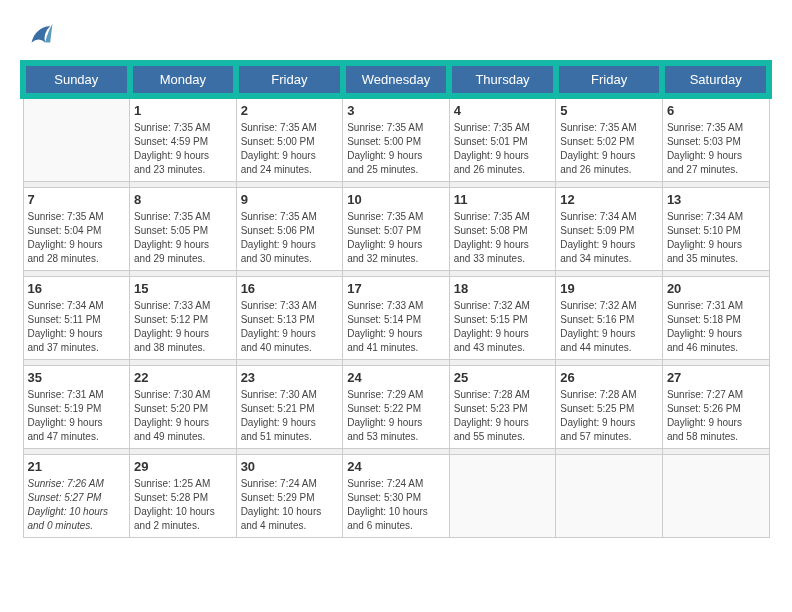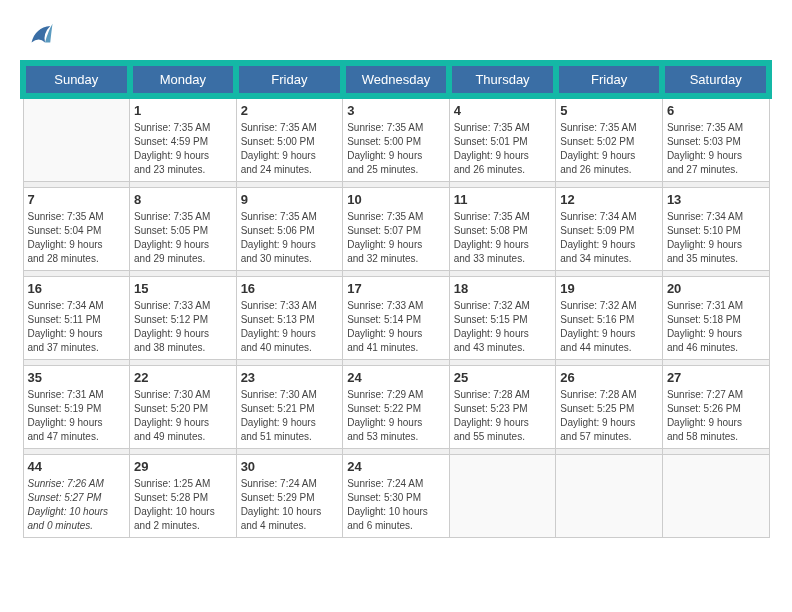--- a/index.html
+++ b/index.html
@@ -356,21 +356,21 @@
         <td></td>
         <td></td>
         <td></td>
         <td></td>
         <td></td>
         <td></td>
         <td></td>
       </tr>
       <tr>
         <td>
-          <div class="day-number">44</div>
+          <div class="day-number">21</div>
           <div class="day-info" style="white-space: pre-line; font-style: italic;">Sunrise: 7:26 AM
 Sunset: 5:27 PM
 Daylight: 10 hours
 and 0 minutes.</div>
         </td>
         <td>
           <div class="day-number">29</div>
           <div class="day-info" style="white-space: pre-line;">Sunrise: 1:25 AM
 Sunset: 5:28 PM
 Daylight: 10 hours

